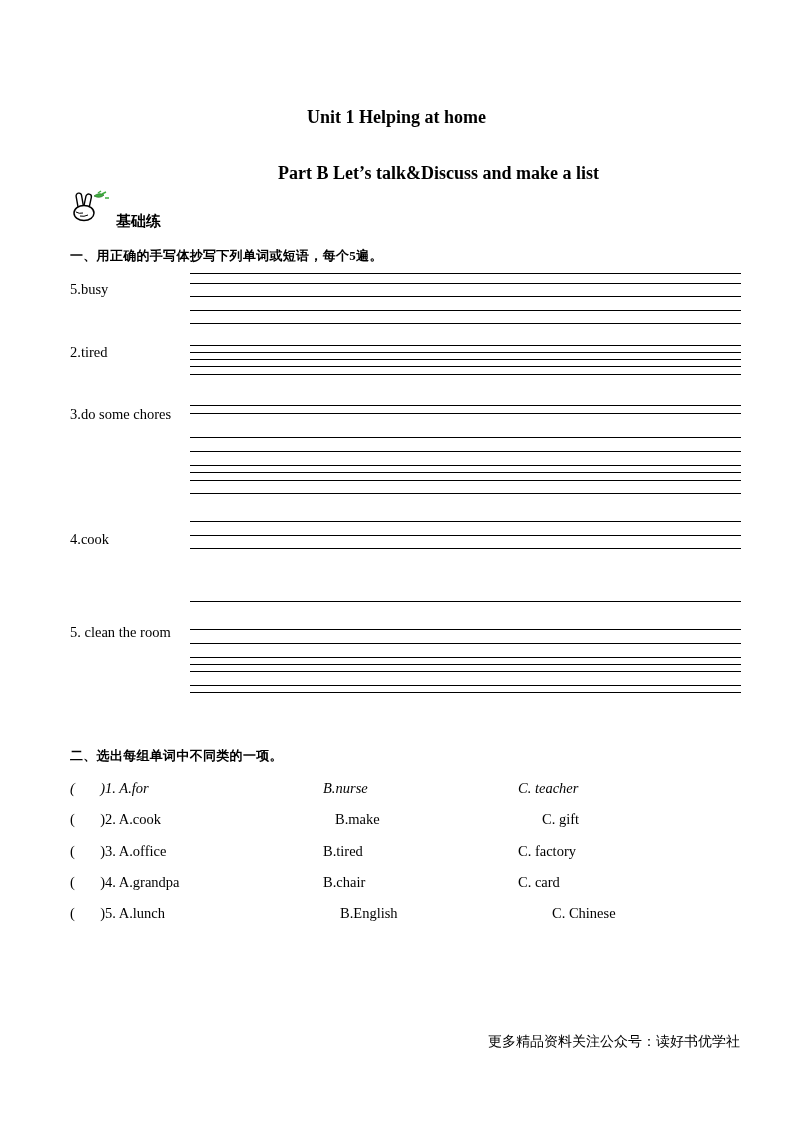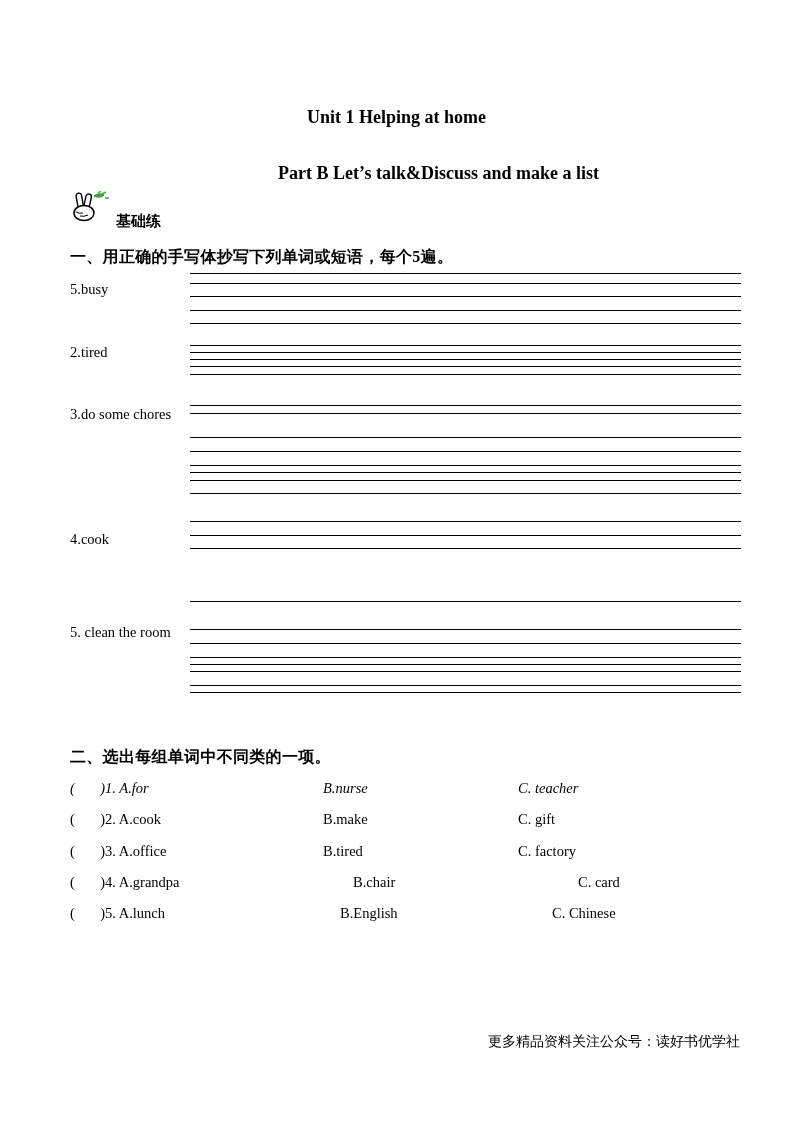--- a/index.html
+++ b/index.html
@@ -2,21 +2,21 @@
 <html><head>
 <meta charset="utf-8">
 <style>
   * { margin:0; padding:0; box-sizing:border-box; }
   html,body { background:#ffffff; }
   body { font-family:"Liberation Serif","DejaVu Serif",serif; color:#000; }
   .page { position:relative; width:793px; height:1086px; background:#fff; overflow:hidden; margin:0 auto; }
   .title-line { position:absolute; left:0; width:100%; text-align:center; font-weight:bold; font-size:18px; line-height:22px; }
   .badge-icon { position:absolute; left:68px; top:190px; }
   .badge-label { position:absolute; left:116px; top:212px; font-size:15px; font-weight:bold; }
-  .sec-heading { position:absolute; left:70px; font-size:16px; font-weight:bold; letter-spacing:0.3px; }
+  .sec-heading { position:absolute; left:70px; font-size:13px; font-weight:bold; letter-spacing:0.3px; }
   .item-label { position:absolute; left:70px; font-size:14.5px; }
   .wline { position:absolute; left:190px; width:551px; height:0; border-top:1px solid #000; }
   .mcrow { position:absolute; left:70px; width:670px; display:grid; grid-template-columns:253px 195px auto; font-size:14.5px; white-space:pre; }
   .mcrow span { display:block; }
   .footer-note { position:absolute; top:1033px; right:53px; font-size:14px; }
 </style>
 </head>
 <body>
 
 <div class="page">
@@ -80,31 +80,31 @@
   <div class="wline" style="top:685px;"></div>
   <div class="wline" style="top:692px;"></div>
 
   <div class="sec-heading" style="top:747px;">二、选出每组单词中不同类的一项。</div>
 
   <div class="mcrow" style="top:780px;font-style:italic;">
     <span>(       )1. A.for</span>
     <span>B.nurse</span>
     <span>C. teacher</span>
   </div>
-  <div class="mcrow" style="top:811px;">
+  <div class="mcrow" style="top:811px;gap:12px;">
     <span>(       )2. A.cook</span>
     <span>B.make</span>
     <span>C. gift</span>
   </div>
   <div class="mcrow" style="top:843px;">
     <span>(       )3. A.office</span>
     <span>B.tired</span>
     <span>C. factory</span>
   </div>
-  <div class="mcrow" style="top:874px;gap:30px;">
+  <div class="mcrow" style="top:874px;">
     <span>(       )4. A.grandpa</span>
     <span>B.chair</span>
     <span>C. card</span>
   </div>
   <div class="mcrow" style="top:905px;gap:17px;">
     <span>(       )5. A.lunch</span>
     <span>B.English</span>
     <span>C. Chinese</span>
   </div>
 

